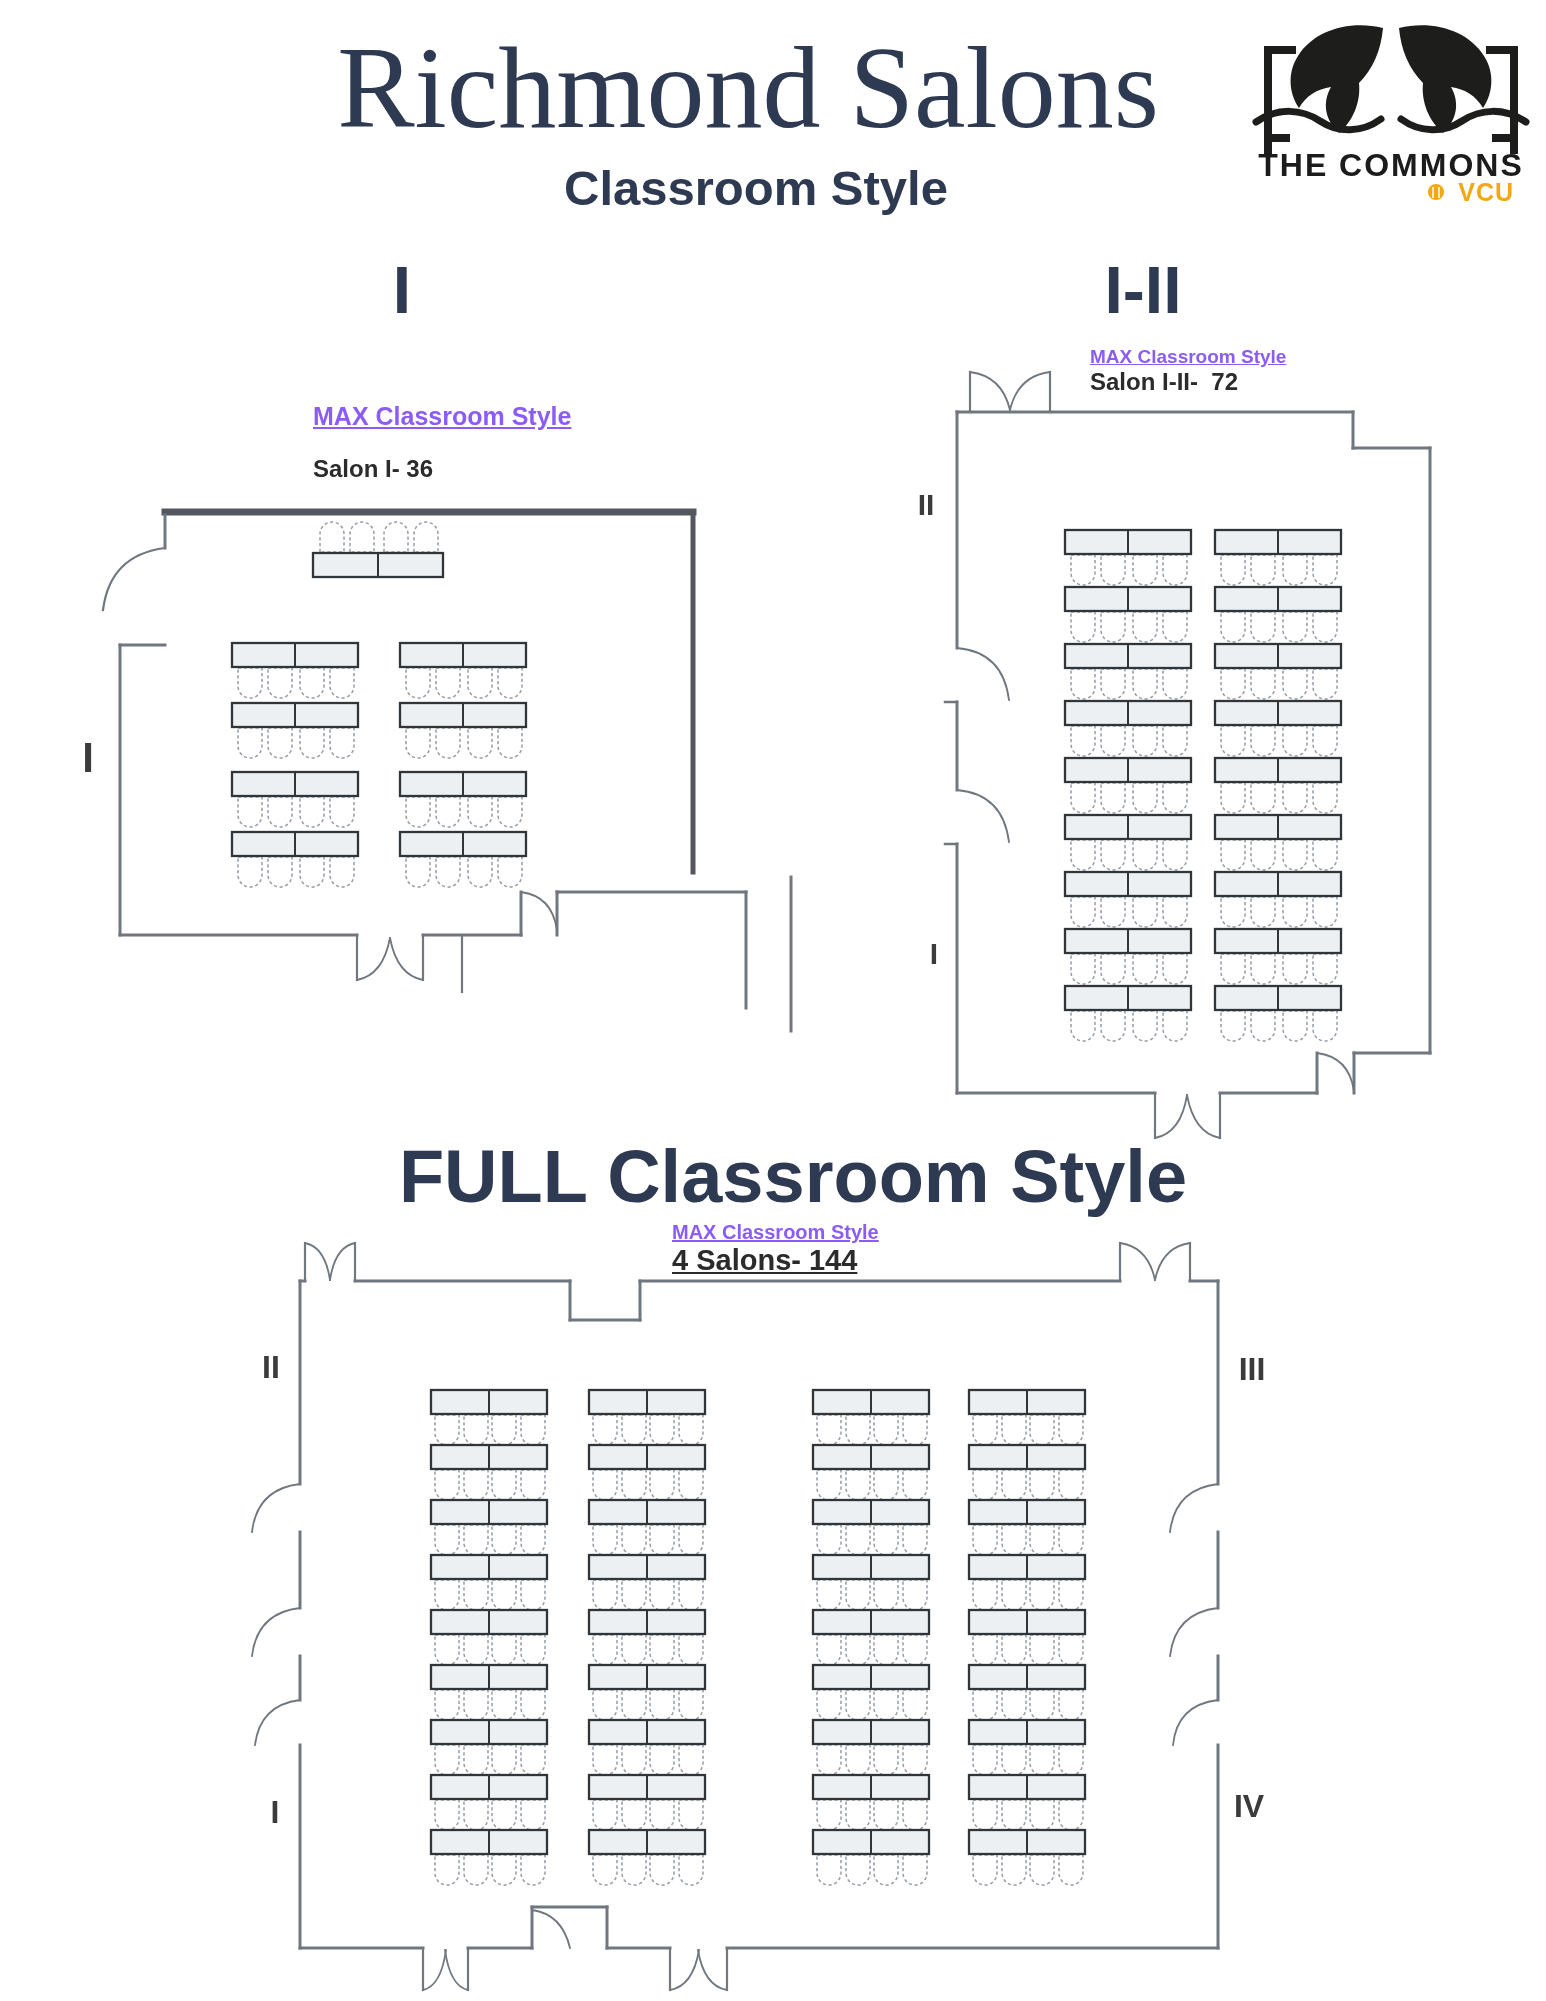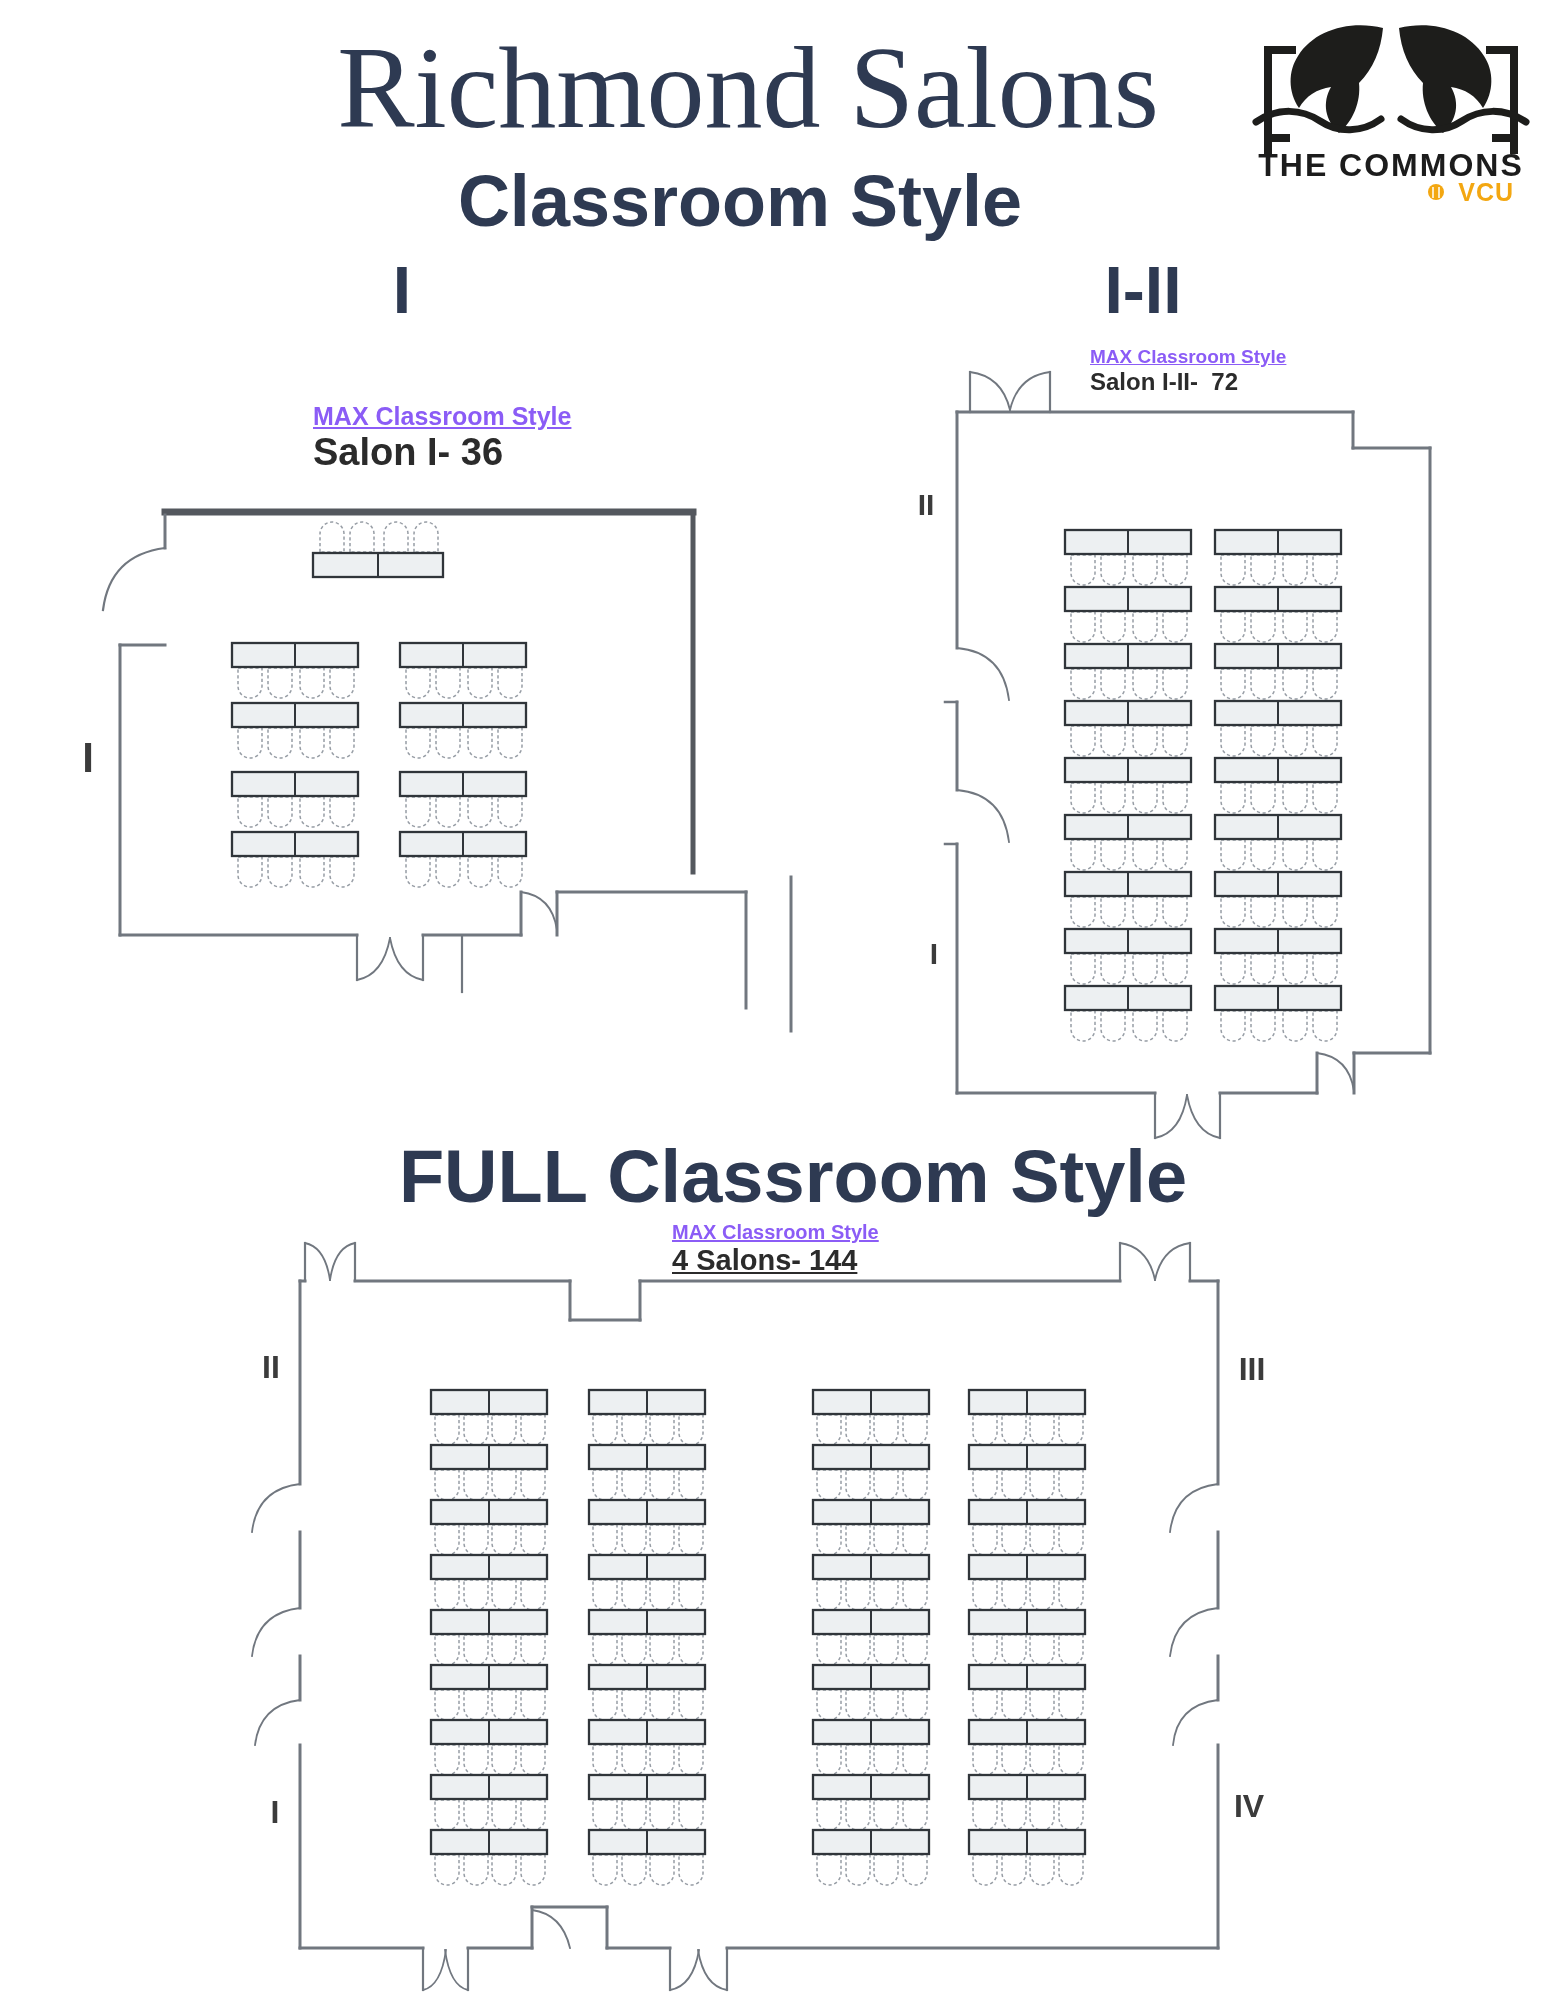--- a/index.html
+++ b/index.html
@@ -2,31 +2,31 @@
 <html><head>
 <meta charset="utf-8">
 <style>
   html,body{margin:0;padding:0;background:#ffffff;}
   .page{position:relative;width:1546px;height:2001px;background:#ffffff;
         font-family:"Liberation Sans",sans-serif;overflow:hidden;}
   .title{position:absolute;top:22px;left:0;width:1496px;text-align:center;
          font-family:"Liberation Serif",serif;font-size:116px;font-weight:500;
          color:#2e3a52;}
   .subtitle{position:absolute;top:160px;left:0;width:1480px;text-align:center;
-            font-size:72px;font-weight:bold;color:#2e3a52;}
+            font-size:49px;font-weight:bold;color:#2e3a52;padding-left:16px;}
   .full-title{position:absolute;top:1134px;left:0;width:1490px;text-align:center;
               font-size:74px;font-weight:bold;color:#2e3a52;margin-left:48px;}
   .sec-label{position:absolute;font-size:66px;font-weight:bold;color:#2e3a52;text-align:center;}
   #sec1{left:342px;top:252px;width:120px;}
   #sec2{left:1043px;top:252px;width:200px;}
   .plan-title{position:absolute;color:#3a3a3a;line-height:1.15;}
   .plan-title .max{font-weight:bold;color:#8b5cf6;text-decoration:underline;}
   .plan-title .cap{font-weight:bold;color:#2b2b2b;white-space:pre;}
   #pt1{left:313px;top:402px;}
-  #pt1 .max{font-size:25px;} #pt1 .cap{font-size:38px;}
+  #pt1 .max{font-size:25px;} #pt1 .cap{font-size:24px;margin-top:24px;}
   #pt2{left:1090px;top:346px;}
   #pt2 .max{font-size:19px;} #pt2 .cap{font-size:24px;}
   #pt3{left:672px;top:1221px;}
   #pt3 .max{font-size:20px;} #pt3 .cap{font-size:29px;text-decoration:underline;}
   svg.plan{position:absolute;}
   #logo{position:absolute;left:1250px;top:12px;}
 </style>
 </head>
 <body>
 

